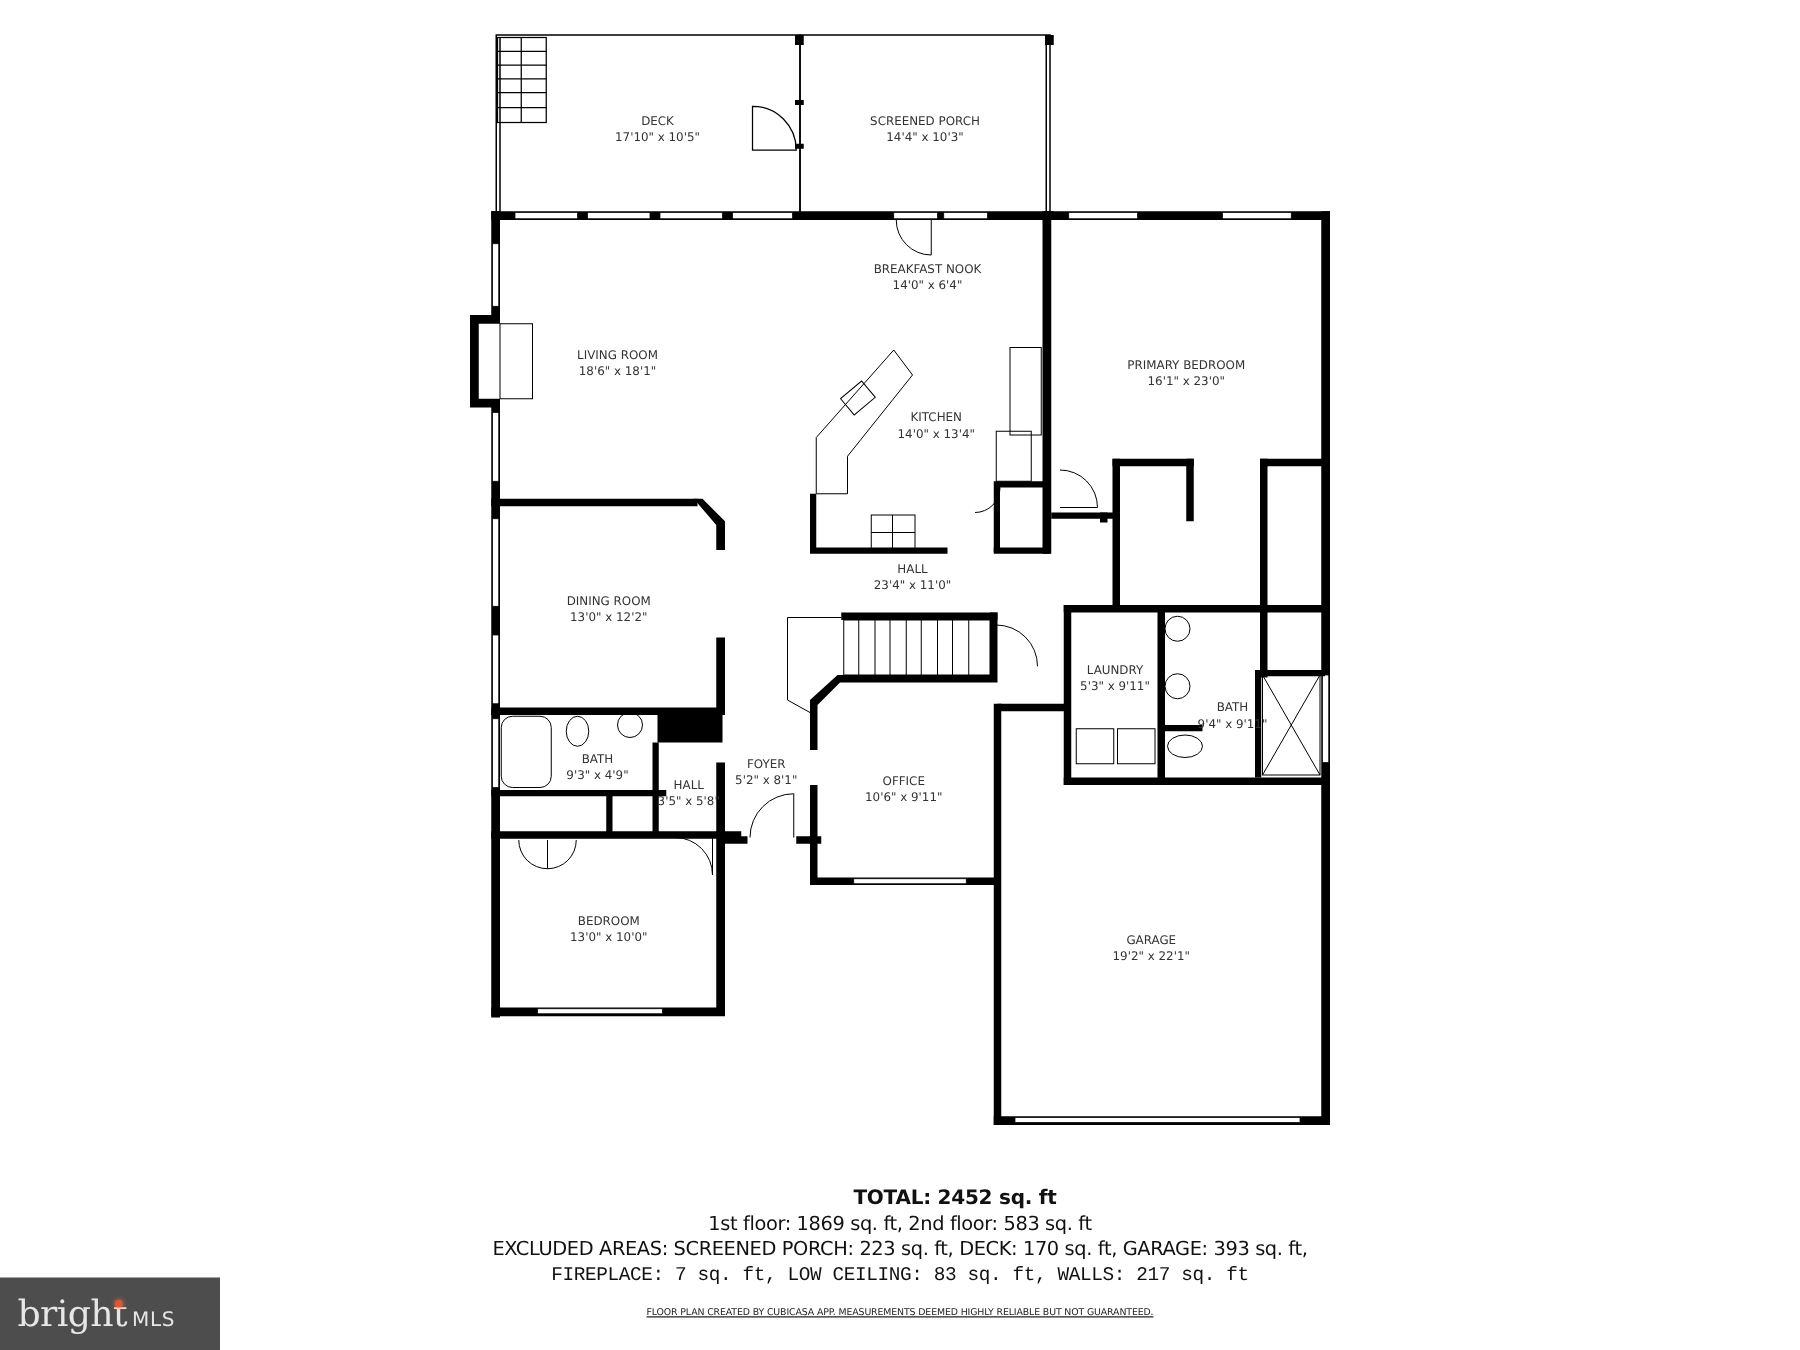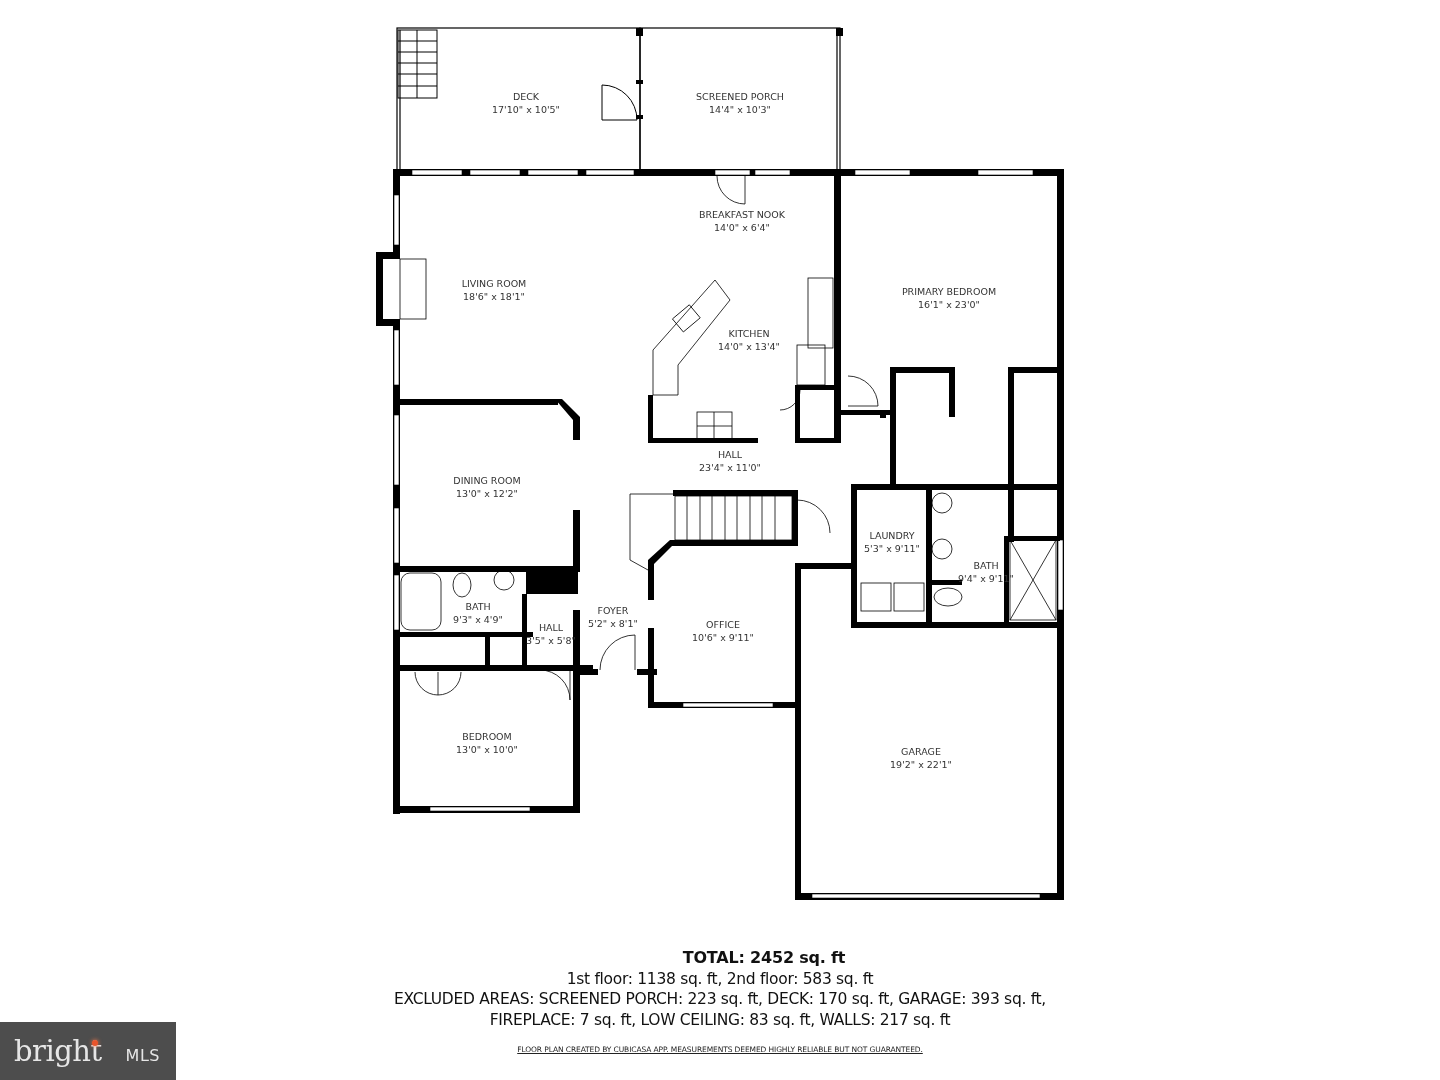--- a/index.html
+++ b/index.html
@@ -3,23 +3,23 @@
 <meta charset="utf-8">
 <style>
   html, body { margin:0; padding:0; background:#ffffff; }
   body { width:1440px; height:1080px; position:relative; overflow:hidden; font-family:"DejaVu Sans", sans-serif; color:#222; }
   #plan { position:absolute; left:0; top:0; width:1440px; height:1080px; }
   .room-label { font-family:"DejaVu Sans", sans-serif; font-size:9.5px; fill:#333; text-anchor:middle; }
   .room-dim { font-family:"DejaVu Sans", sans-serif; font-size:9.5px; fill:#333; text-anchor:middle; }
   .summary { position:absolute; left:0; width:1440px; text-align:center; color:#111; }
   .total { top:948px; font-family:"DejaVu Sans", sans-serif; font-weight:bold; font-size:16px; letter-spacing:-0.2px;padding-left:44px; }
   .line { font-family:"DejaVu Sans", sans-serif; font-size:15.5px; letter-spacing:-0.3px; }
-  .l1 { top:970px; } .l2 { top:990px; } .l3 { top:1011px; }
+  .l1 { top:970px; } .l2 { top:990px; } .l3 { top:1011px;font-family:Liberation Mono, monospace; }
   .disclaimer { top:1045px; font-size:7.5px; letter-spacing:-0.1px; color:#222;text-decoration:underline; }
-  .logo { position:absolute; left:0; top:1022px; width:176px; height:58px; background:#4d4d4d; display:flex; align-items:center; padding-left:14px; box-sizing:border-box;gap:20px; }
+  .logo { position:absolute; left:0; top:1022px; width:176px; height:58px; background:#4d4d4d; display:flex; align-items:center; padding-left:14px; box-sizing:border-box; }
   .logo .bright { font-family:"DejaVu Serif", serif; font-size:29px; color:#e6e6e6; letter-spacing:-0.5px; position:relative; }
   .logo .dot { position:absolute; width:6px; height:6px; background:#e8542b; border-radius:50%; top:6px; right:4px; box-shadow:0 0 4px #ff7a4a; }
   .logo .mls { font-family:"DejaVu Sans", sans-serif; font-size:16px; color:#e6e6e6; margin-left:4px; margin-top:8px; letter-spacing:0.5px; }
 </style>
 </head>
 <body>
 
 <svg id="plan" viewBox="0 0 1440 1080" xmlns="http://www.w3.org/2000/svg">
 
   <g fill="none" stroke="#000" stroke-width="1.2">
@@ -241,21 +241,21 @@
         <text class="room-dim" x="487" y="753">13'0" x 10'0"</text>
       </g>
       <g>
         <text class="room-label" x="921" y="755">GARAGE</text>
         <text class="room-dim" x="921" y="768">19'2" x 22'1"</text>
       </g>
     </g>
 </svg>
 
 <div class="summary total">TOTAL: 2452 sq. ft</div>
-<div class="summary line l1">1st floor: 1138 sq. ft, 2nd floor: 583 sq. ft</div>
+<div class="summary line l1">1st floor: 1869 sq. ft, 2nd floor: 583 sq. ft</div>
 <div class="summary line l2">EXCLUDED AREAS: SCREENED PORCH: 223 sq. ft, DECK: 170 sq. ft, GARAGE: 393 sq. ft,</div>
 <div class="summary line l3">FIREPLACE: 7 sq. ft, LOW CEILING: 83 sq. ft, WALLS: 217 sq. ft</div>
 <div class="summary disclaimer">FLOOR PLAN CREATED BY CUBICASA APP. MEASUREMENTS DEEMED HIGHLY RELIABLE BUT NOT GUARANTEED.</div>
 
 <div class="logo">
   <span class="bright"><span>bright</span><span class="dot"></span></span>
   <span class="mls">MLS</span>
 </div>
 
 </body></html>

